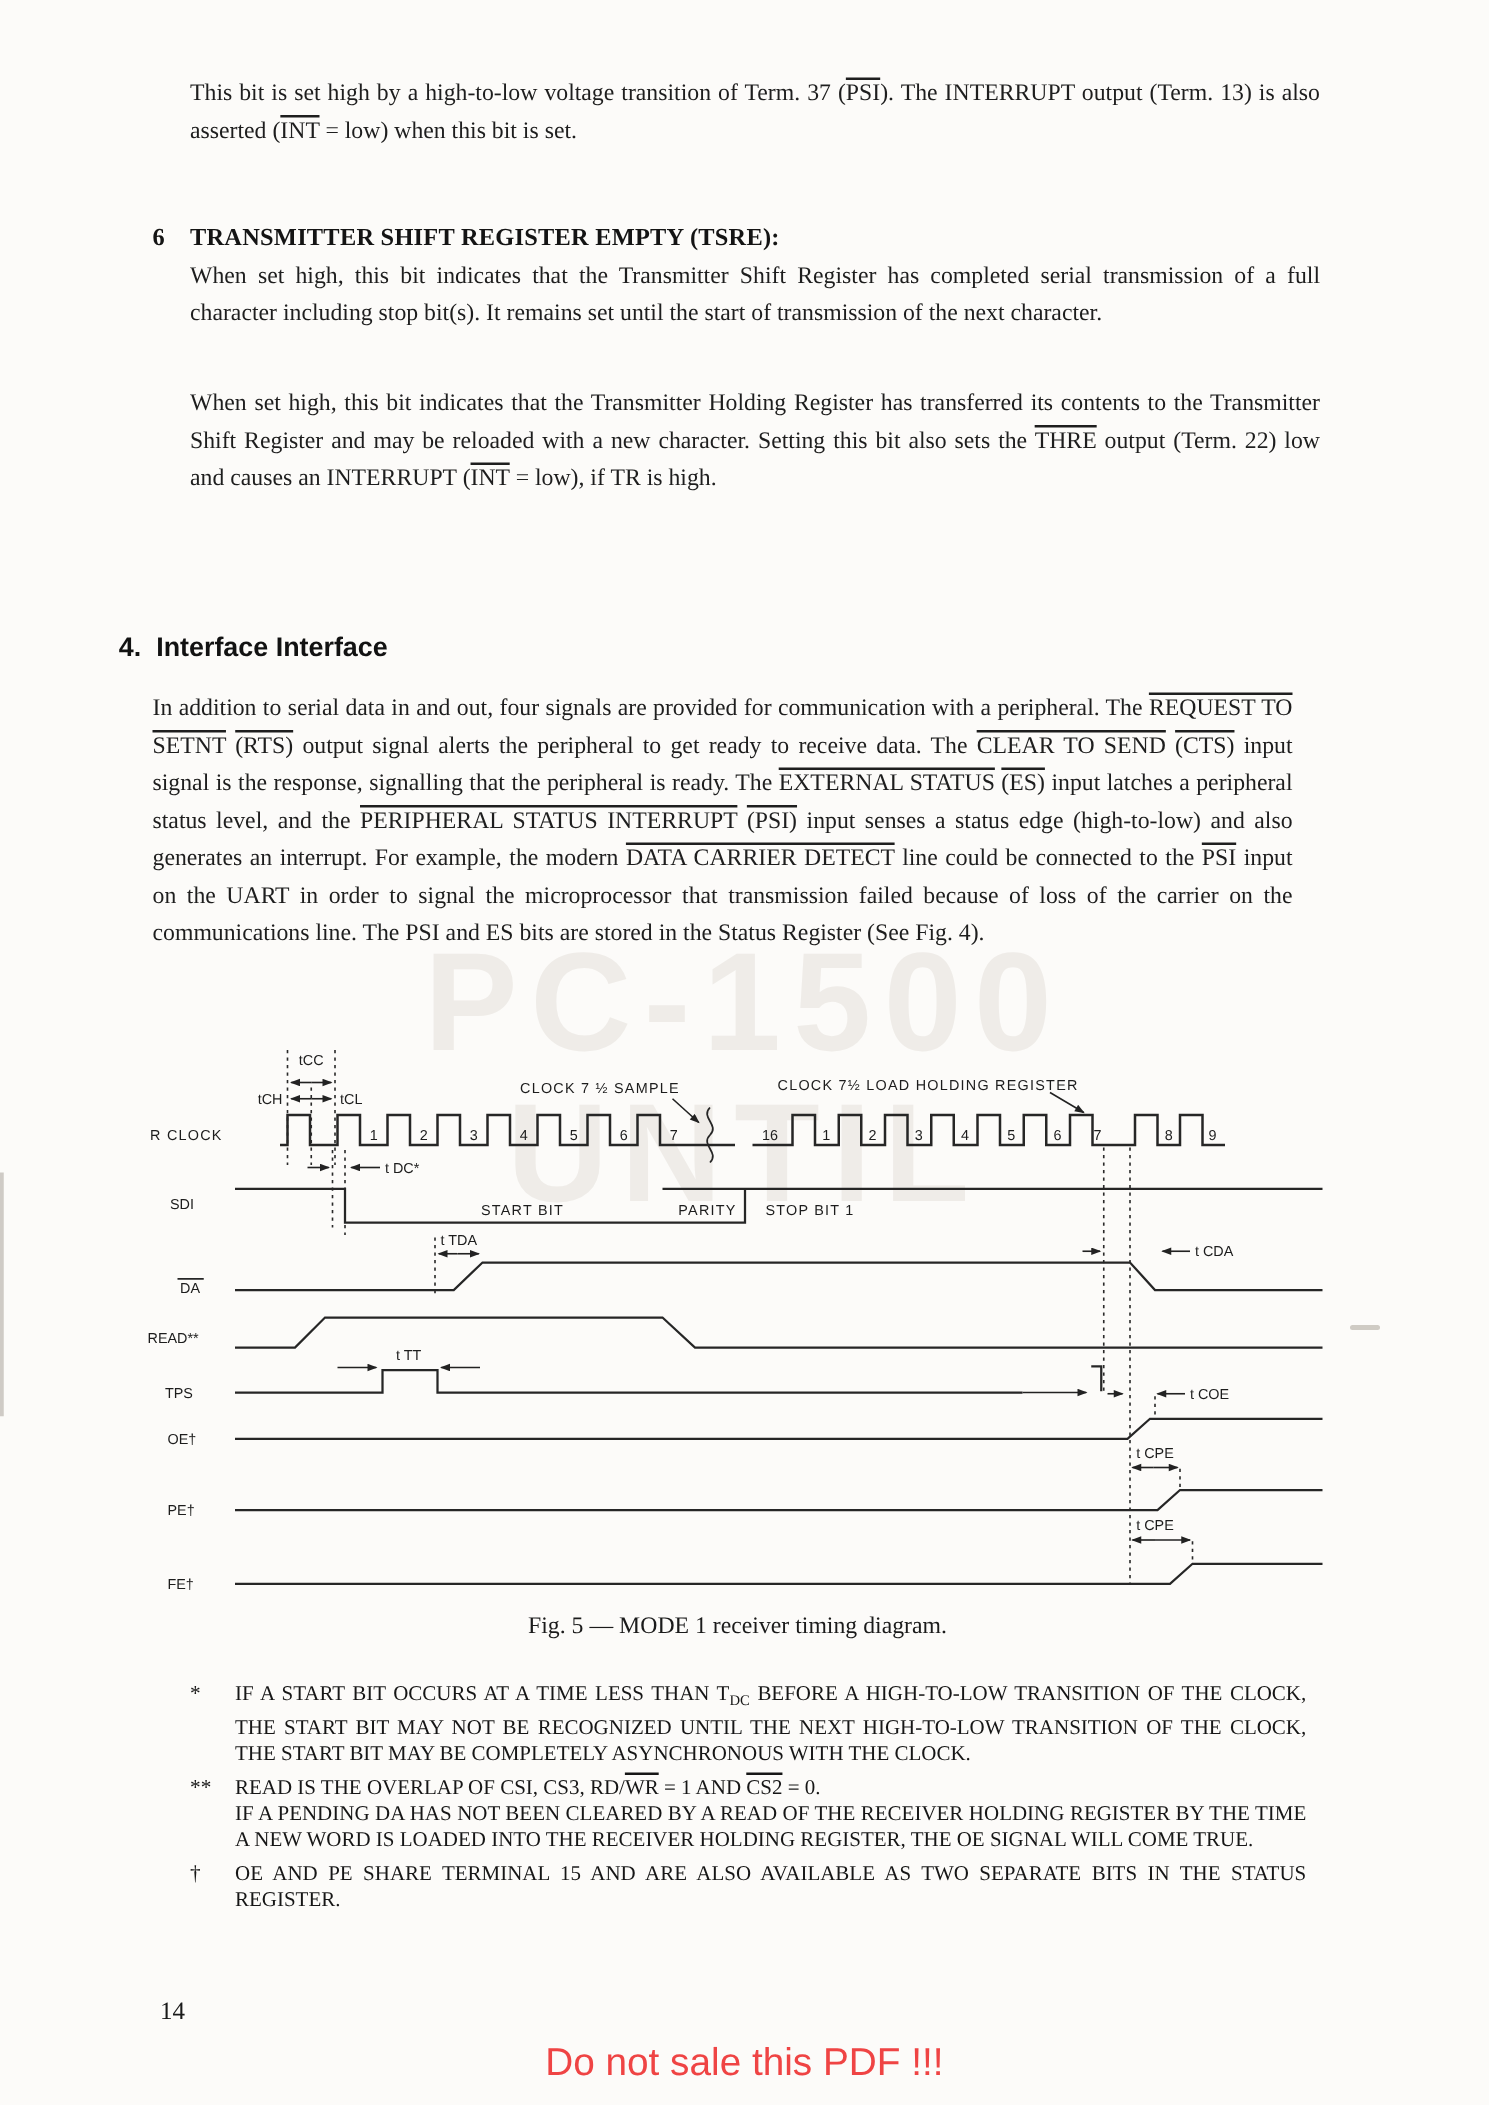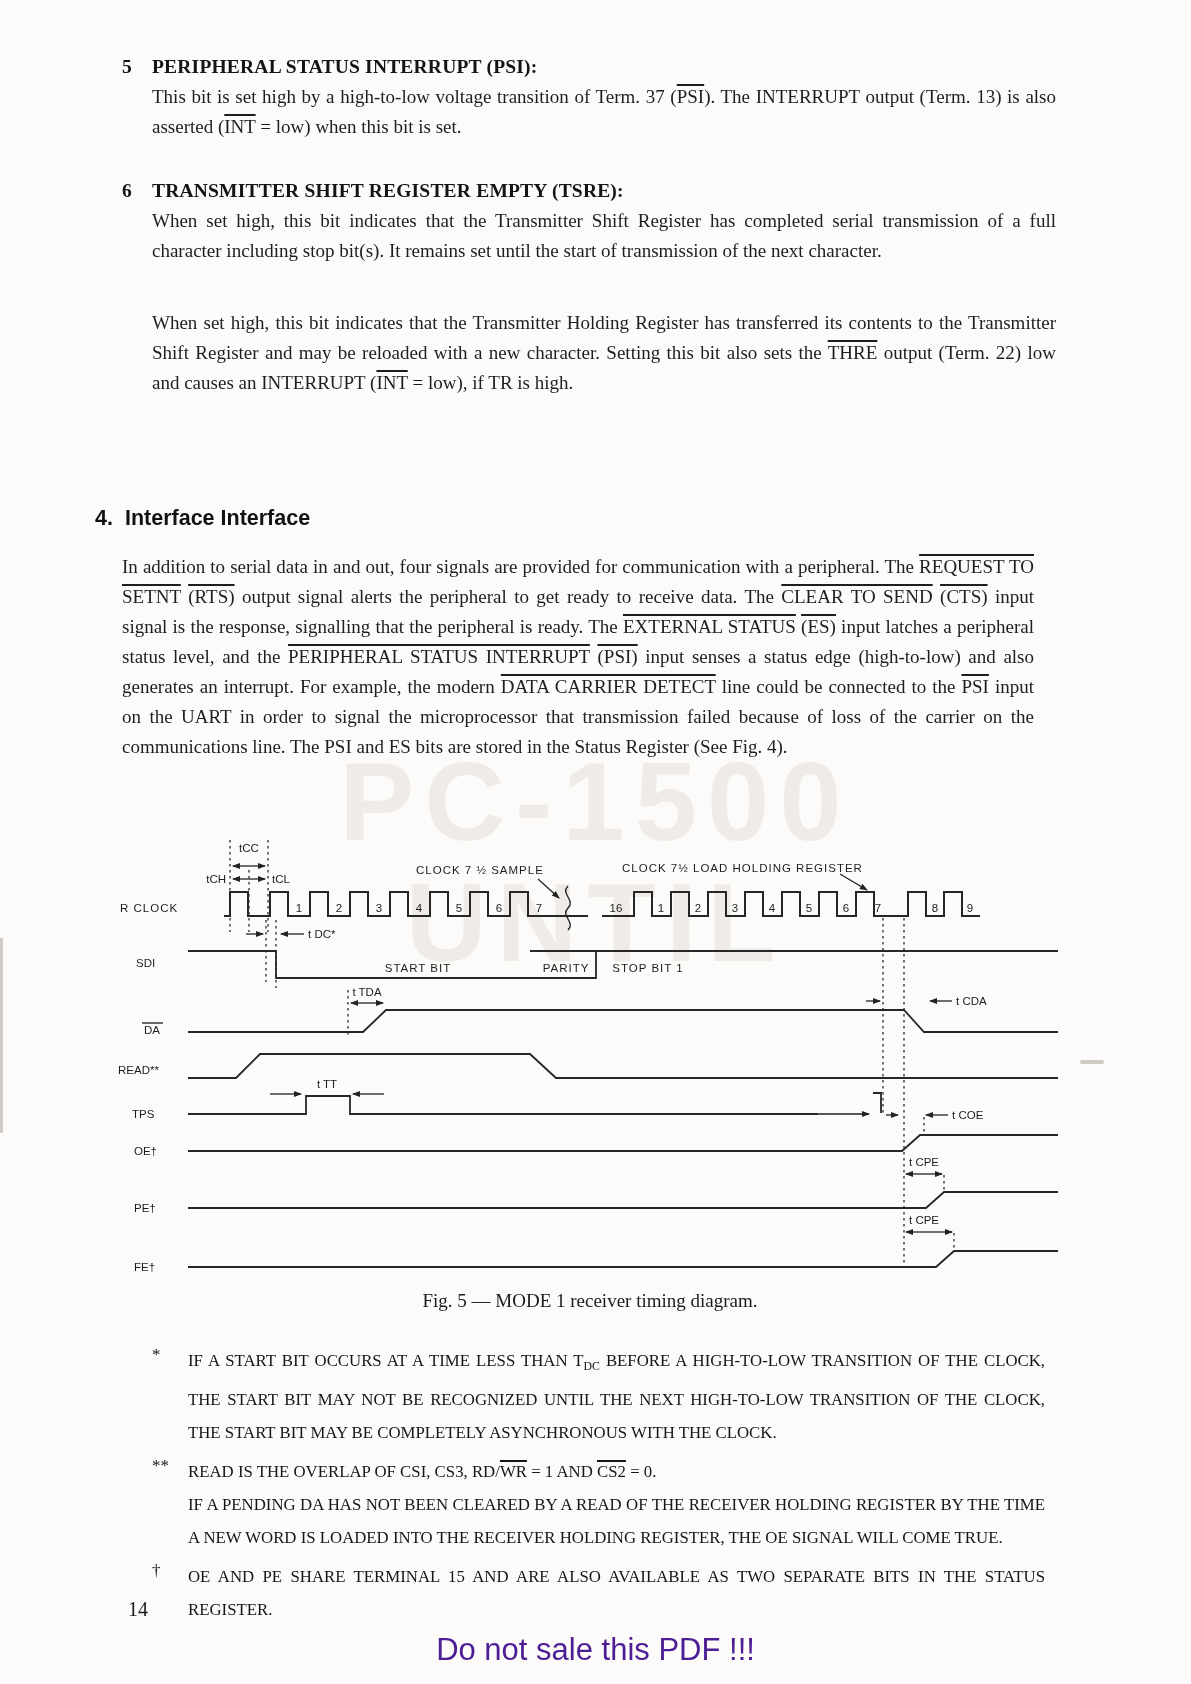--- a/index.html
+++ b/index.html
@@ -18,42 +18,41 @@
     font:19px/30px "Liberation Serif",serif;text-align:justify;}
   .wm{position:absolute;left:0;right:0;top:742px;text-align:center;
     font:700 112px/1.08 "Liberation Sans",sans-serif;color:#efece8;letter-spacing:10px;}
   .diagram{position:absolute;left:118px;top:782px;}
   .caption{position:absolute;left:40px;width:1100px;top:1290px;text-align:center;
     font:19px "Liberation Serif",serif;color:#1b1b1b;}
   .fns{position:absolute;left:152px;top:1344px;width:893px;font-family:"Liberation Serif",serif;color:#161616;}
   .fn{display:flex;}
   .fn+.fn{margin-top:6px;}
   .fn-m{width:36px;flex:none;font-size:17px;padding-top:1px;}
-  .fn-t{flex:1;font-size:16.8px;line-height:33px;text-align:justify;}
+  .fn-t{flex:1;font-size:16.8px;line-height:21px;text-align:justify;}
   .pagenum{position:absolute;left:84px;top:1598px;font:20px "Liberation Serif",serif;color:#1a1a1a;margin-left:44px;}
   .footer{position:absolute;left:0;right:0;top:1632px;text-align:center;
-    font:400 31px "Liberation Sans",sans-serif;color:#4c1d95;}
+    font:400 31px "Liberation Sans",sans-serif;color:#ef4444;}
   svg text{font-family:"Liberation Sans",sans-serif;font-size:11.5px;fill:#1d1d1d;}
   svg text.ls{letter-spacing:1px;}
   .sig{stroke:#262626;stroke-width:1.8;fill:none;stroke-linejoin:miter;}
   .clk{stroke:#262626;stroke-width:2;fill:none;}
   .dot{stroke:#2a2a2a;stroke-width:1.3;fill:none;stroke-dasharray:2.5,3.5;}
   .arw{stroke:#222;stroke-width:1.3;fill:none;}
   .thin{stroke:#262626;stroke-width:1.4;fill:none;}
   .edge1{position:absolute;left:0;top:938px;width:3px;height:195px;background:#a9a49c;opacity:.55;}
   .edge2{position:absolute;left:1080px;top:1060px;width:24px;height:4px;background:#cfcbc4;border-radius:2px;}
 </style>
 </head>
 <body>
 
 <div class="page">
 
 
   <section class="sec" style="top:56px">
-    <div class="sec-h"><span class="num">5</span><span>PERIPHERAL STATUS INTERRUPT (PSI):</span></div>
     <p class="sec-body"><span>This bit is set high by a high-to-low voltage transition of Term. 37 (</span><span class="ovl">PSI</span><span>). The INTERRUPT output (Term. 13) is also asserted (</span><span class="ovl">INT</span><span> = low) when this bit is set.</span></p>
   </section>
 
   <section class="sec" style="top:180px">
     <div class="sec-h"><span class="num">6</span><span>TRANSMITTER SHIFT REGISTER EMPTY (TSRE):</span></div>
     <p class="sec-body"><span>When set high, this bit indicates that the Transmitter Shift Register has completed serial transmission of a full character including stop bit(s). It remains set until the start of transmission of the next character.</span></p>
   </section>
 
   <section class="sec" style="top:304px">
     <p class="sec-body"><span>When set high, this bit indicates that the Transmitter Holding Register has transferred its contents to the Transmitter Shift Register and may be reloaded with a new character. Setting this bit also sets the </span><span class="ovl">THRE</span><span> output (Term. 22) low and causes an INTERRUPT (</span><span class="ovl">INT</span><span> = low), if TR is high.</span></p>

